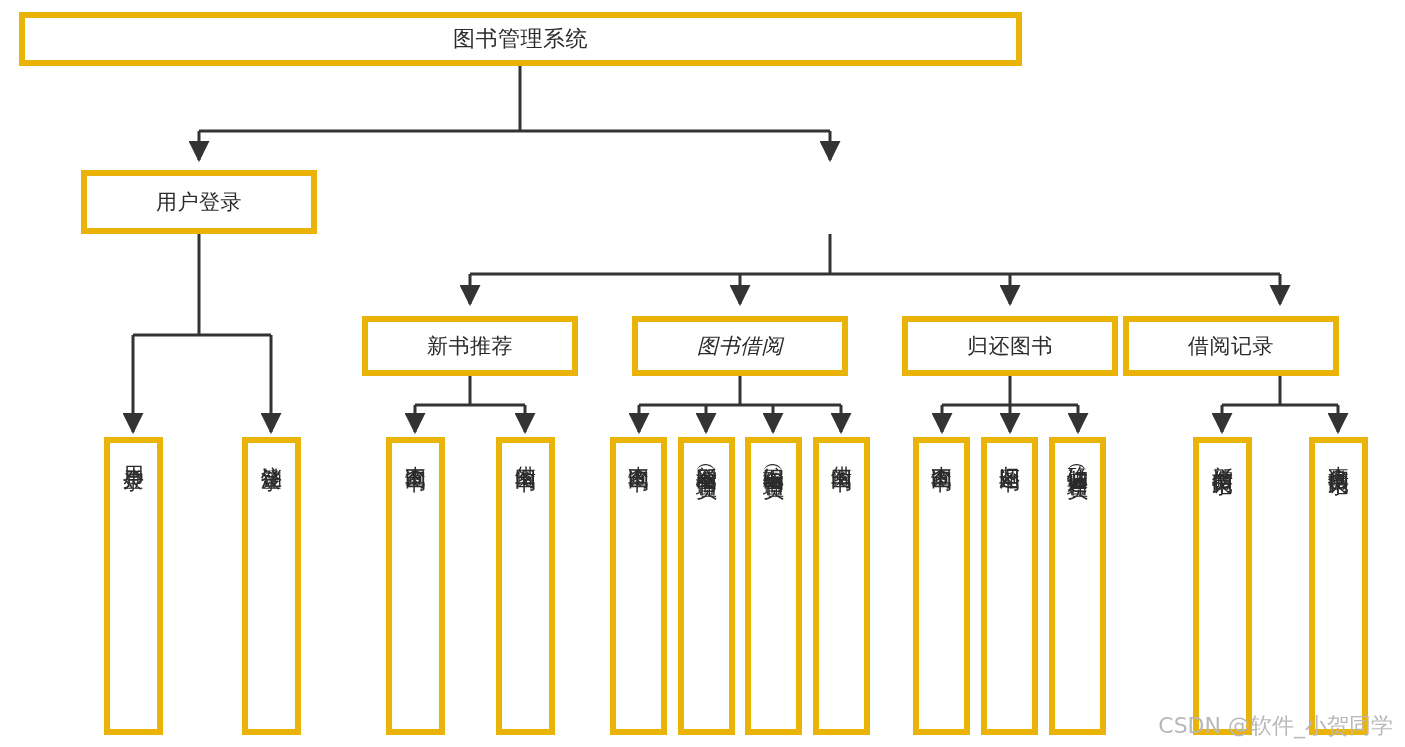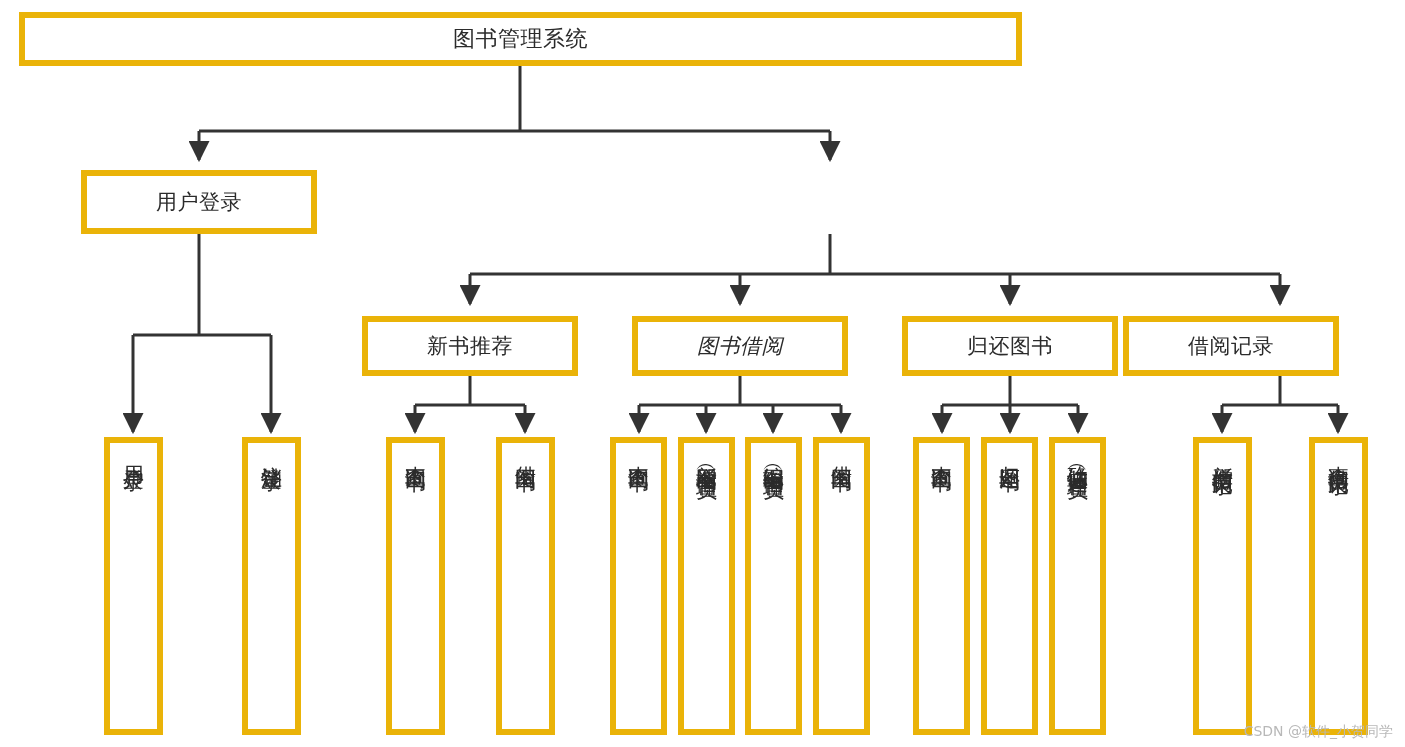--- a/index.html
+++ b/index.html
@@ -62,21 +62,21 @@
     text-orientation: upright;
     font-size: 21px;
     line-height: 1.05;
     letter-spacing: 2px;
     white-space: nowrap;
   }
   #watermark {
     position: absolute;
     right: 12px;
     bottom: 6px;
-    font-size: 14px;
+    font-size: 22px;
     color: #b8b8b8;
     white-space: nowrap;
     z-index: 5;
     font-family: "DejaVu Sans", "Liberation Sans", sans-serif;
   }
 </style>
 </head>
 <body>
 
 <div id="diagram-root">

